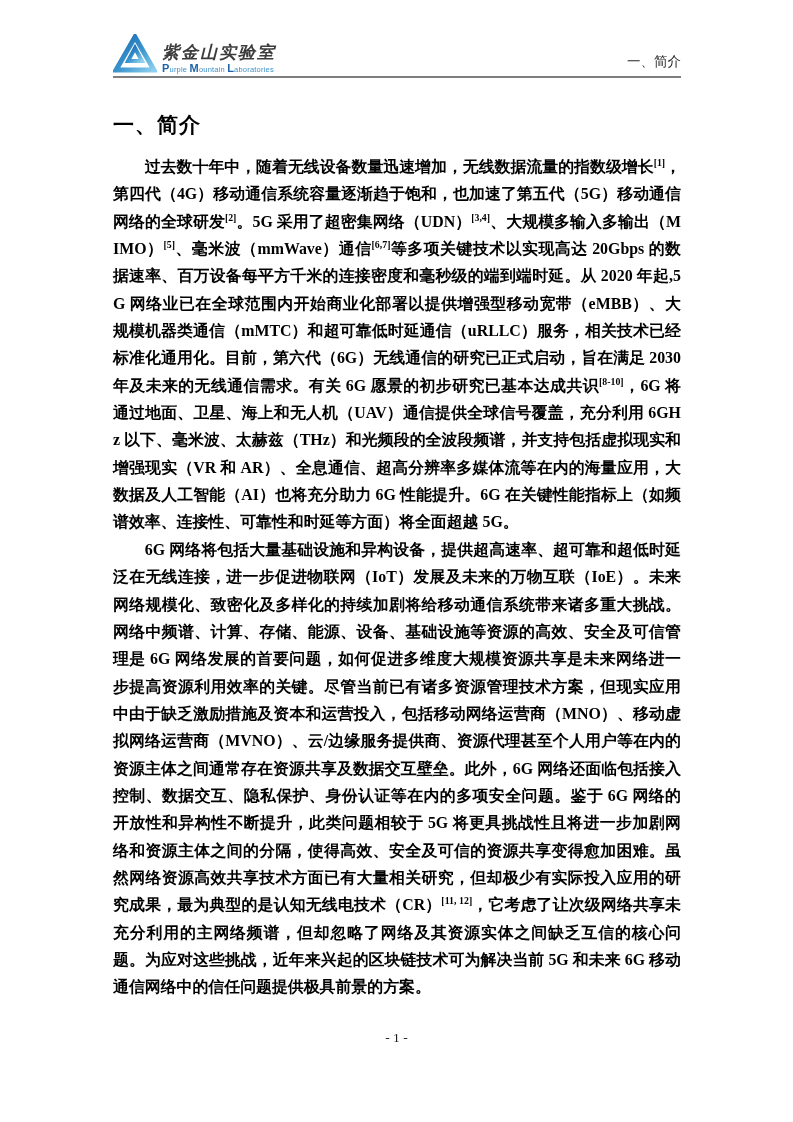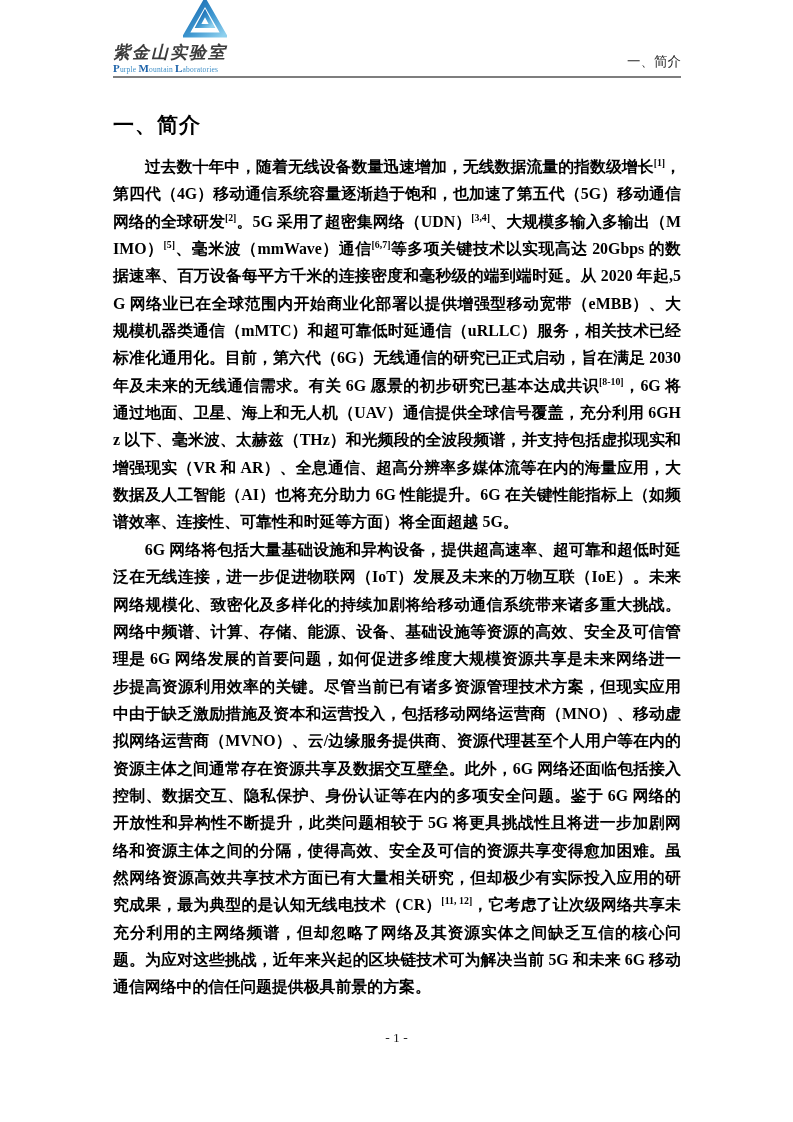--- a/index.html
+++ b/index.html
@@ -28,41 +28,40 @@
     justify-content: space-between;
     align-items: flex-end;
     border-bottom: 2.5px solid #7e7e7e;
     padding-bottom: 2px;
     height: 46px;
   }
   .logo {
     display: flex;
     align-items: flex-end;
     gap: 5px;
-    flex-direction: column;
   }
   .logo svg { display: block; }
   .logo-text {
     display: flex;
     flex-direction: column;
     justify-content: flex-end;
     line-height: 1;
   }
   .logo-cn {
     font-family: "DejaVu Sans", sans-serif;
     font-size: 17px;
     font-weight: 600;
     font-style: italic;
     color: #3c3c3c;
     letter-spacing: 2px;
     margin-bottom: 2px;
     white-space: nowrap;
   }
   .logo-en {
-    font-family: Liberation Serif, serif;
+    font-family: Liberation Sans, sans-serif;
     font-size: 7.5px;
     color: #3f8fc7;
     letter-spacing: 0.2px;
     white-space: nowrap;
   }
   .logo-en .cap {
     font-size: 11px;
     font-weight: bold;
     color: #1e63a9;
   }

